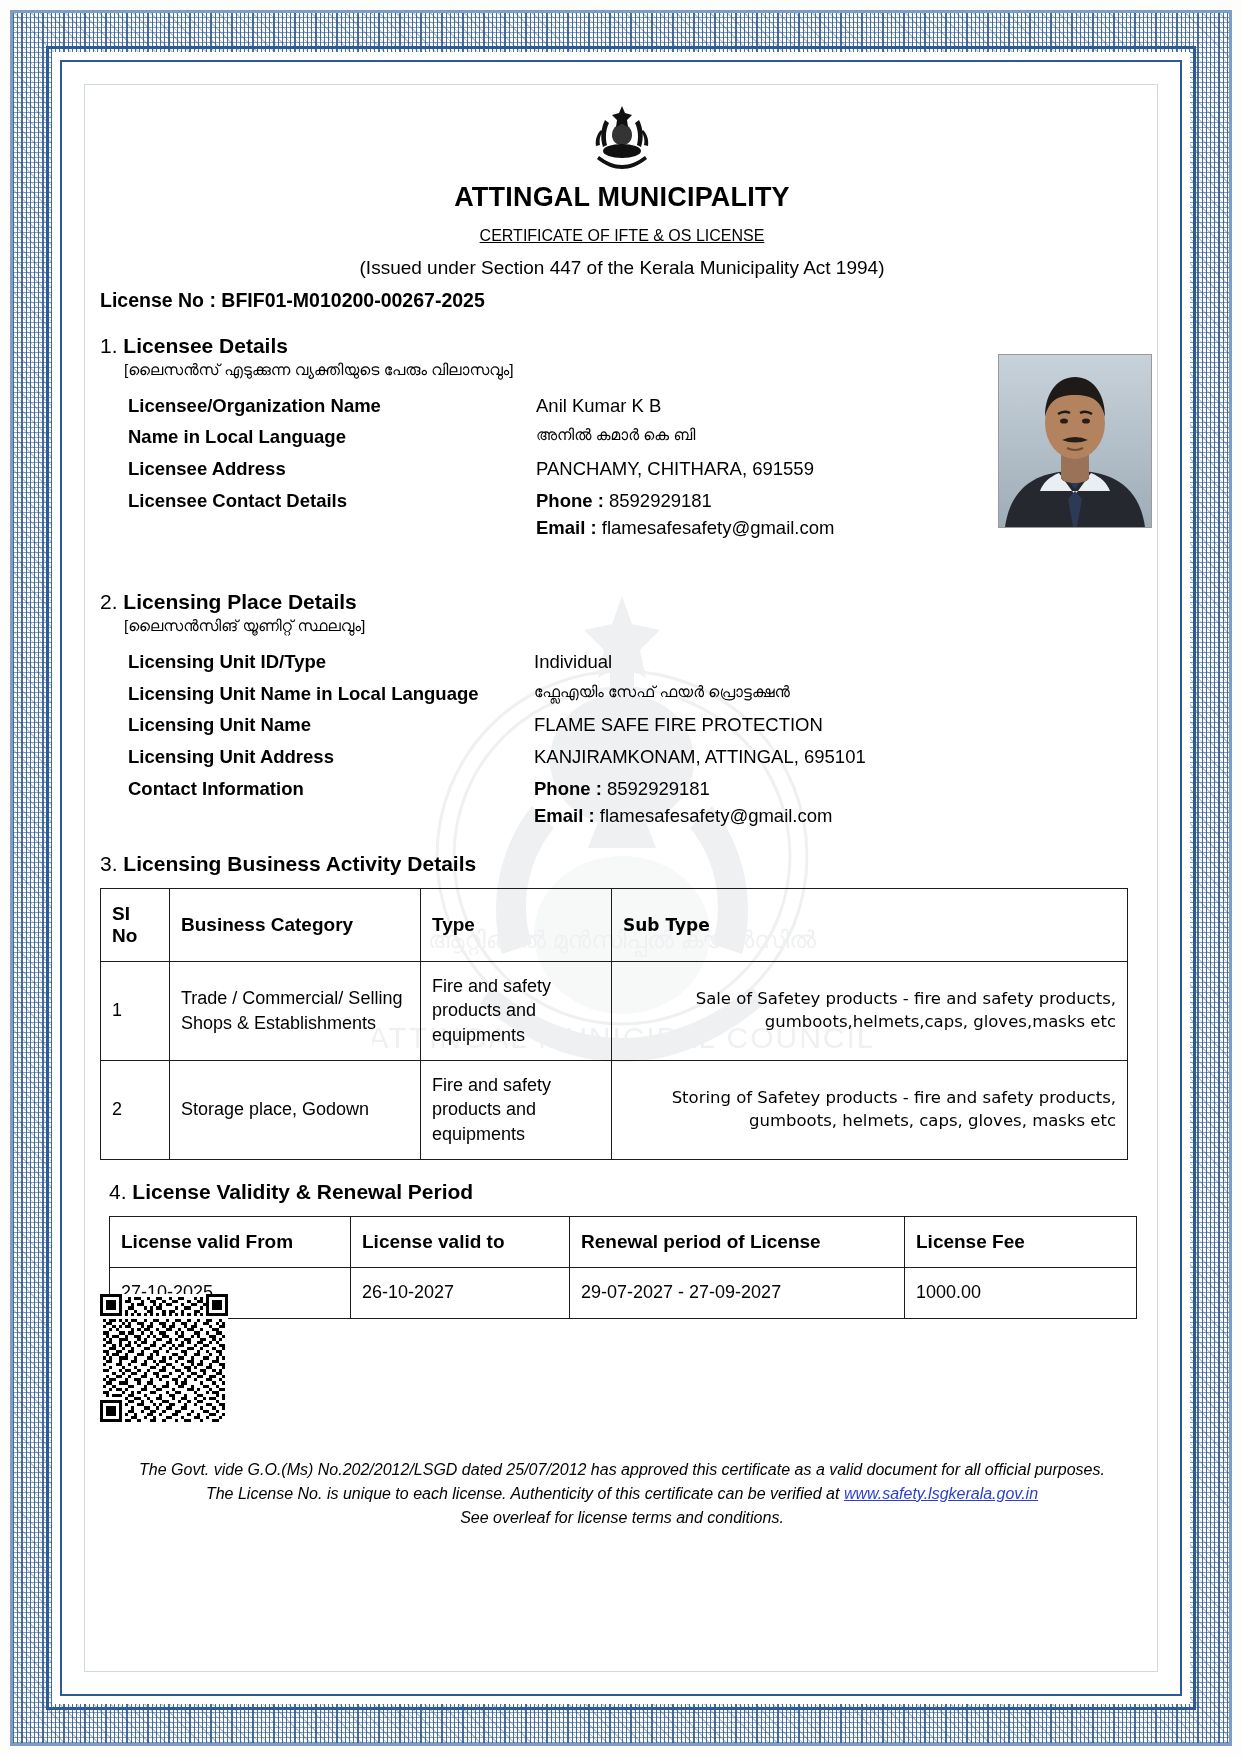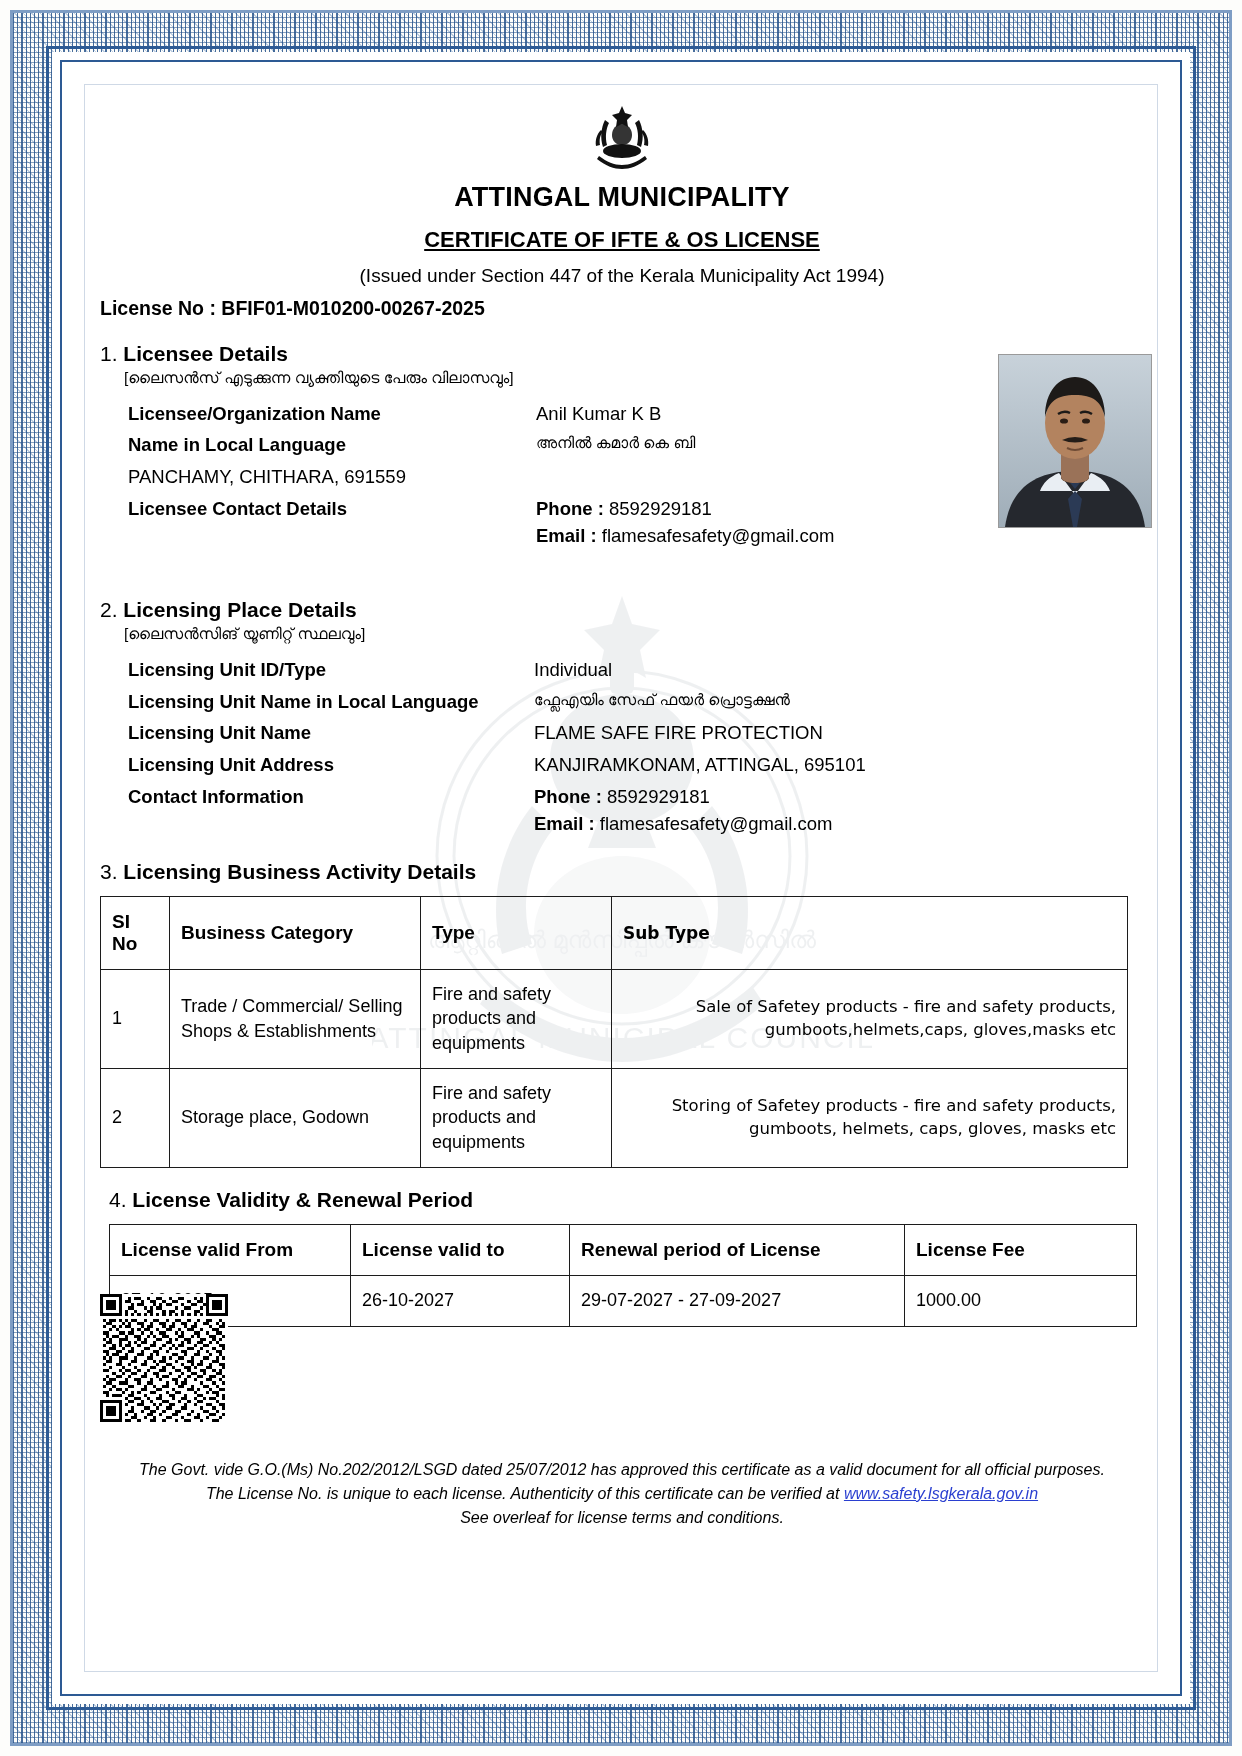--- a/index.html
+++ b/index.html
@@ -108,22 +108,22 @@
   .org-title {
     text-align: center;
     font-size: 27px;
     font-weight: bold;
     letter-spacing: 0.2px;
     color: #000;
     margin-top: 8px;
   }
   .cert-title {
     text-align: center;
-    font-size: 22px;
-    font-weight: bold;
+    font-size: 16px;
+    font-weight: normal;
     text-decoration: underline;
     margin-top: 14px;
     color: #000;
   }
   .cert-sub {
     text-align: center;
     font-size: 19px;
     margin-top: 10px;
     line-height: 1.35;
     color: #000;
@@ -379,20 +379,21 @@
         <div class="kv-block">
           <div class="kv-row">
             <div class="kv-key">Licensee/Organization Name</div>
             <div class="kv-val">Anil Kumar K B</div>
           </div>
           <div class="kv-row">
             <div class="kv-key">Name in Local Language</div>
             <div class="kv-val mal">അനിൽ കമാർ കെ ബി</div>
           </div>
           <div class="kv-row">
+            <div class="kv-key">Licensee Address</div>
             <div class="kv-val">PANCHAMY, CHITHARA, 691559</div>
           </div>
           <div class="kv-row">
             <div class="kv-key">Licensee Contact Details</div>
             <div class="kv-val">
               <div>
                 <span class="lbl">Phone :</span>
                 <span>8592929181</span>
               </div>
               <div>

